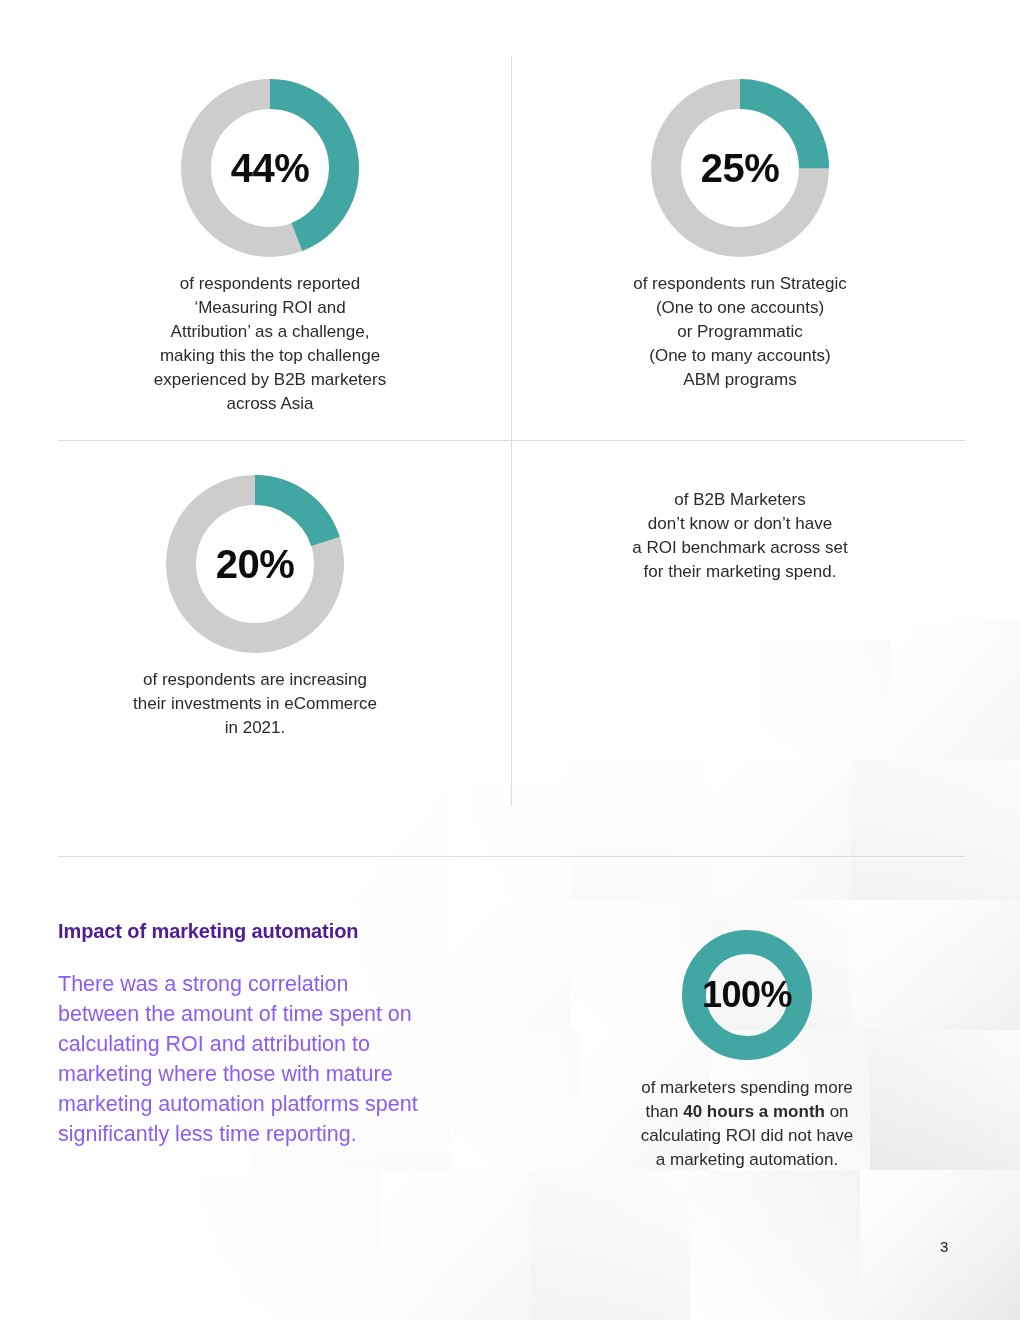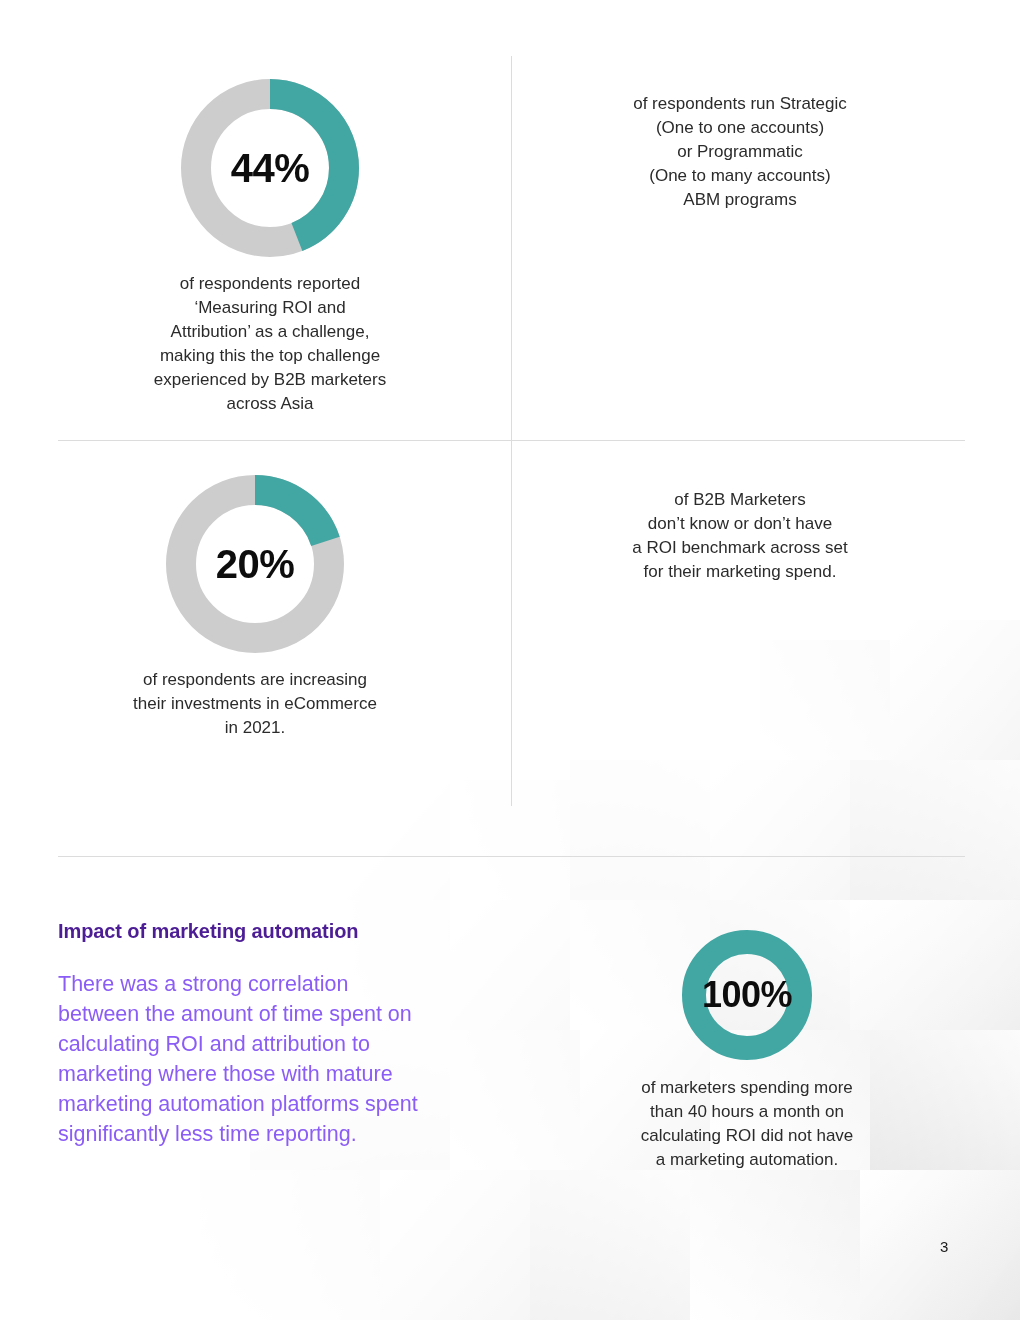--- a/index.html
+++ b/index.html
@@ -122,21 +122,21 @@
 
   
   #page-number {
     position: absolute;
     left: 940px;
     top: 1238px;
     font-size: 15px;
     color: #1a1a1a;
   }
 
-  .bold-inline { font-weight: normal; }
+  .bold-inline { font-weight: bold; }
 </style>
 </head>
 <body>
 
 <svg id="mosaic-bg" viewBox="0 0 1020 1320" xmlns="http://www.w3.org/2000/svg">
   <defs>
     <linearGradient id="tileA" x1="0" y1="0" x2="1" y2="1">
       <stop offset="0%" stop-color="#ffffff"></stop>
       <stop offset="100%" stop-color="#e8e8e8"></stop>
     </linearGradient>
@@ -199,20 +199,27 @@
     </div>
     <div class="donut-caption">of respondents reported
 ‘Measuring ROI and
 Attribution’ as a challenge,
 making this the top challenge
 experienced by B2B marketers
 across Asia</div>
   </div>
 
   <div class="stat-cell size-lg" id="cell-25">
+    <div class="donut-wrap" style="width:180px;height:180px;">
+      <svg width="180" height="180" viewBox="0 0 180 180">
+        <circle cx="90" cy="90" r="74" fill="none" stroke="#CDCDCD" stroke-width="30"></circle>
+        <circle cx="90" cy="90" r="74" fill="none" stroke="#42A6A2" stroke-width="30" stroke-dasharray="116.2 348.7" transform="rotate(-90 90 90)"></circle>
+      </svg>
+      <div class="donut-value">25%</div>
+    </div>
     <div class="donut-caption">of respondents run Strategic
 (One to one accounts)
 or Programmatic
 (One to many accounts)
 ABM programs</div>
   </div>
 
   <div class="stat-cell size-lg" id="cell-20">
     <div class="donut-wrap" style="width:180px;height:180px;">
       <svg width="180" height="180" viewBox="0 0 180 180">

